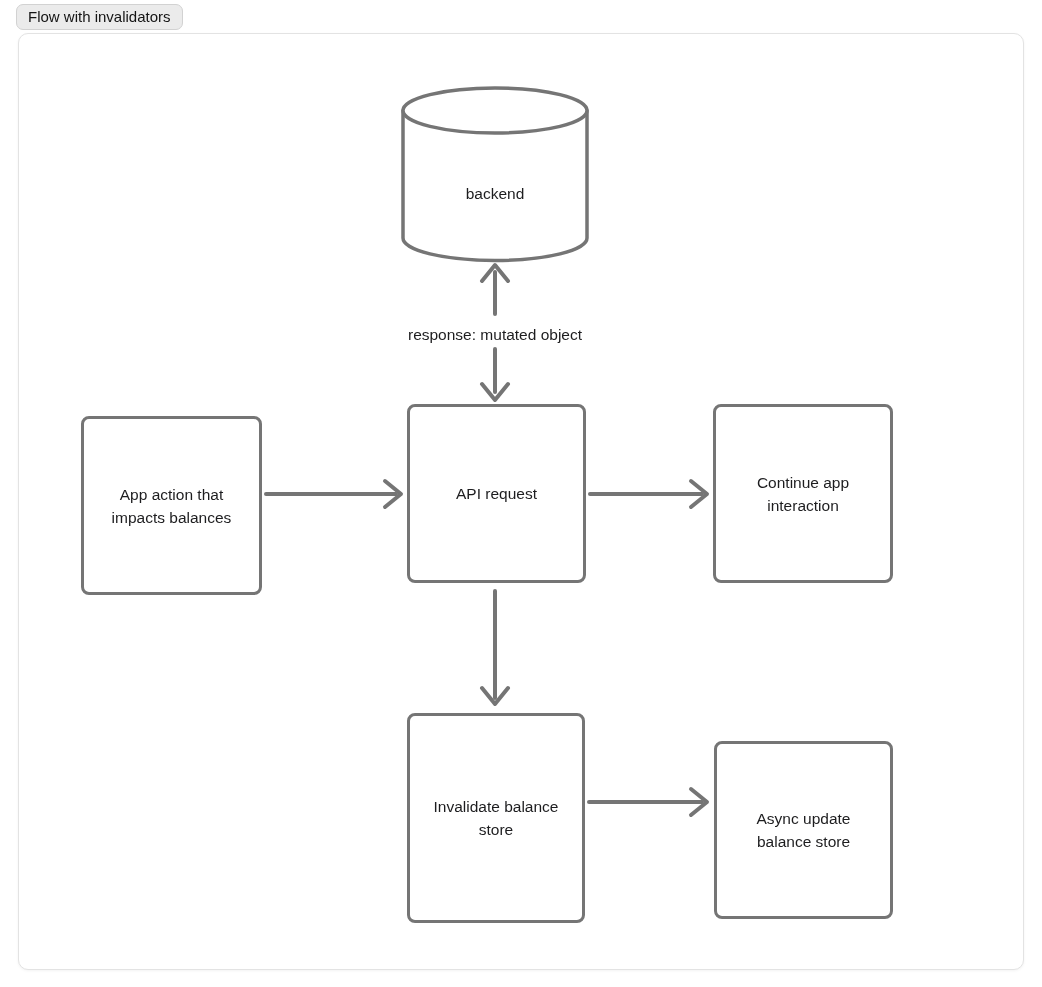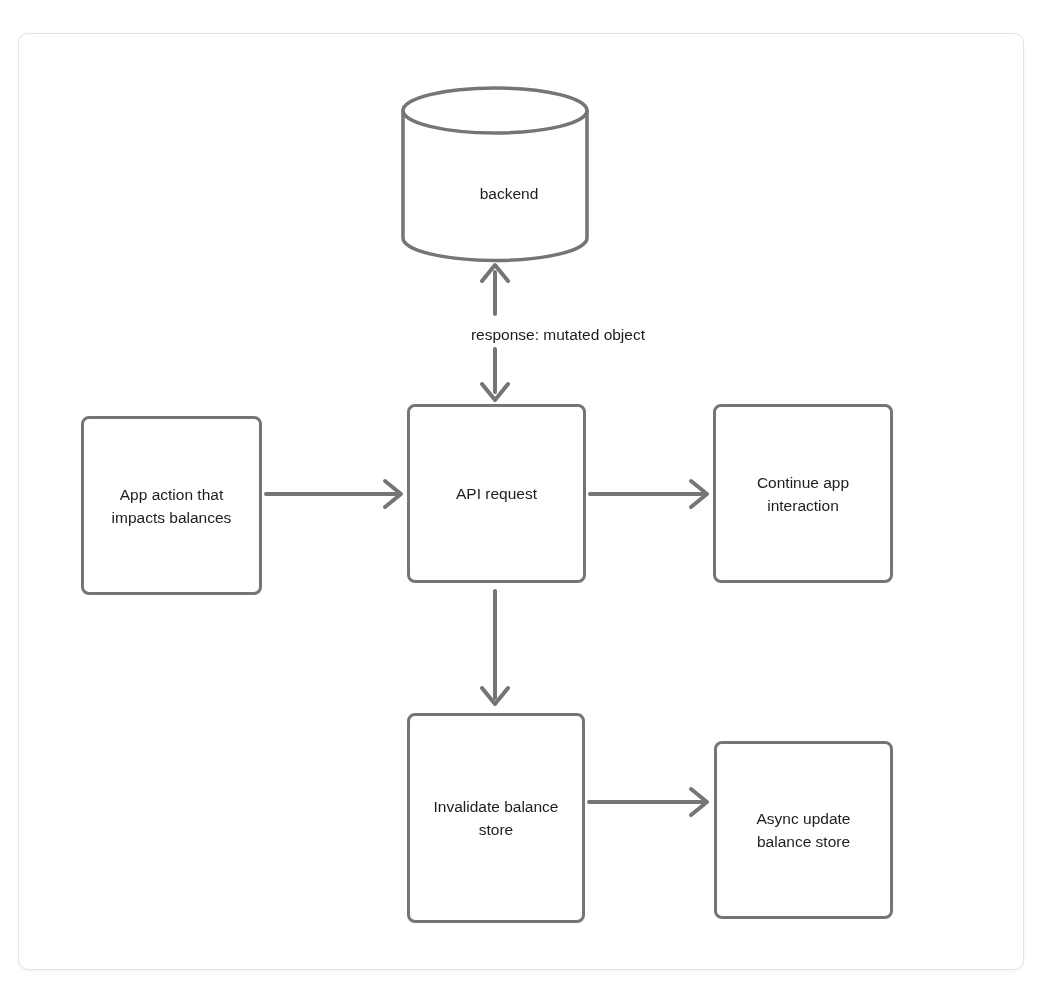--- a/index.html
+++ b/index.html
@@ -42,21 +42,21 @@
   }
 
   .shape-label {
     position: absolute;
     text-align: center;
     font-size: 15.5px; line-height: 23px; color: #1d1d1f;
   }
 
   .edge-label {
     position: absolute;
-    text-align: right;
+    text-align: center;
     font-size: 15.5px; line-height: 20px; color: #1d1d1f;
     background: #ffffff;
     white-space: nowrap;
   }
 </style>
 </head>
 <body>
 
 <div class="stage">
 
@@ -97,22 +97,23 @@
         <path d="M482 688 L495 704 L508 688"></path>
       </g>
 
       <g>
         <path d="M589 802 H 702"></path>
         <path d="M691 789 L707 802 L691 815"></path>
       </g>
     </g>
   </svg>
 
+  <div class="badge">Flow with invalidators</div>
 
-  <div class="shape-label" style="left:417px; top:182px; width:184px;">backend</div>
+  <div class="shape-label" style="left:403px; top:182px; width:184px;">backend</div>
 
   <div class="edge-label" style="left:345px; top:325px; width:300px;">response: mutated object</div>
 
   <div class="node" style="left:81px; top:404px; width:181px; height:179px;margin-top:12px;">App action that
 impacts balances</div>
 
   <div class="node" style="left:407px; top:404px; width:179px; height:179px;">API request</div>
 
   <div class="node" style="left:713px; top:404px; width:180px; height:179px;">Continue app
 interaction</div>

